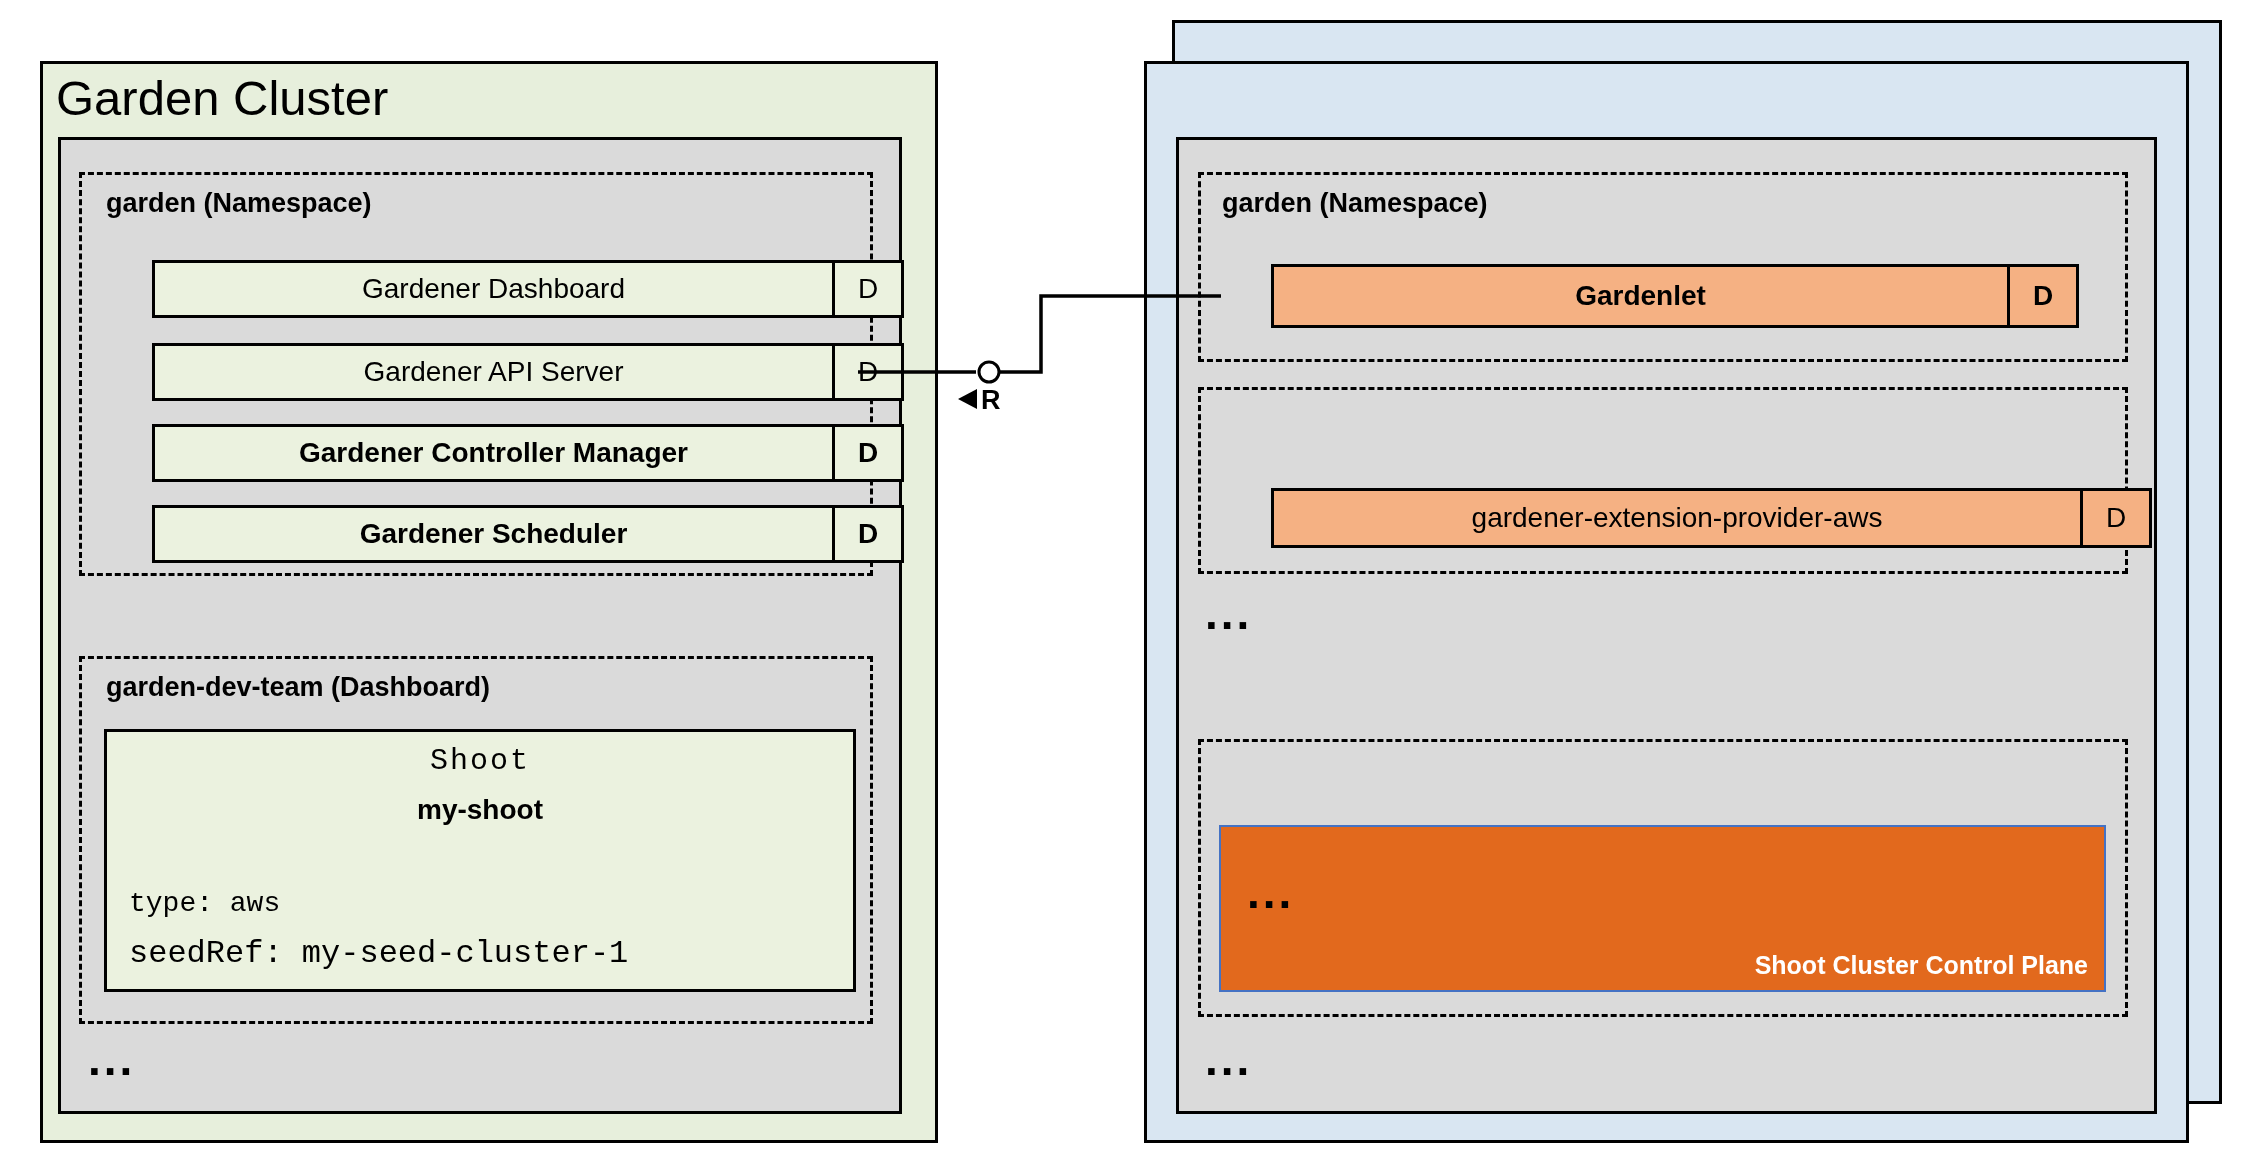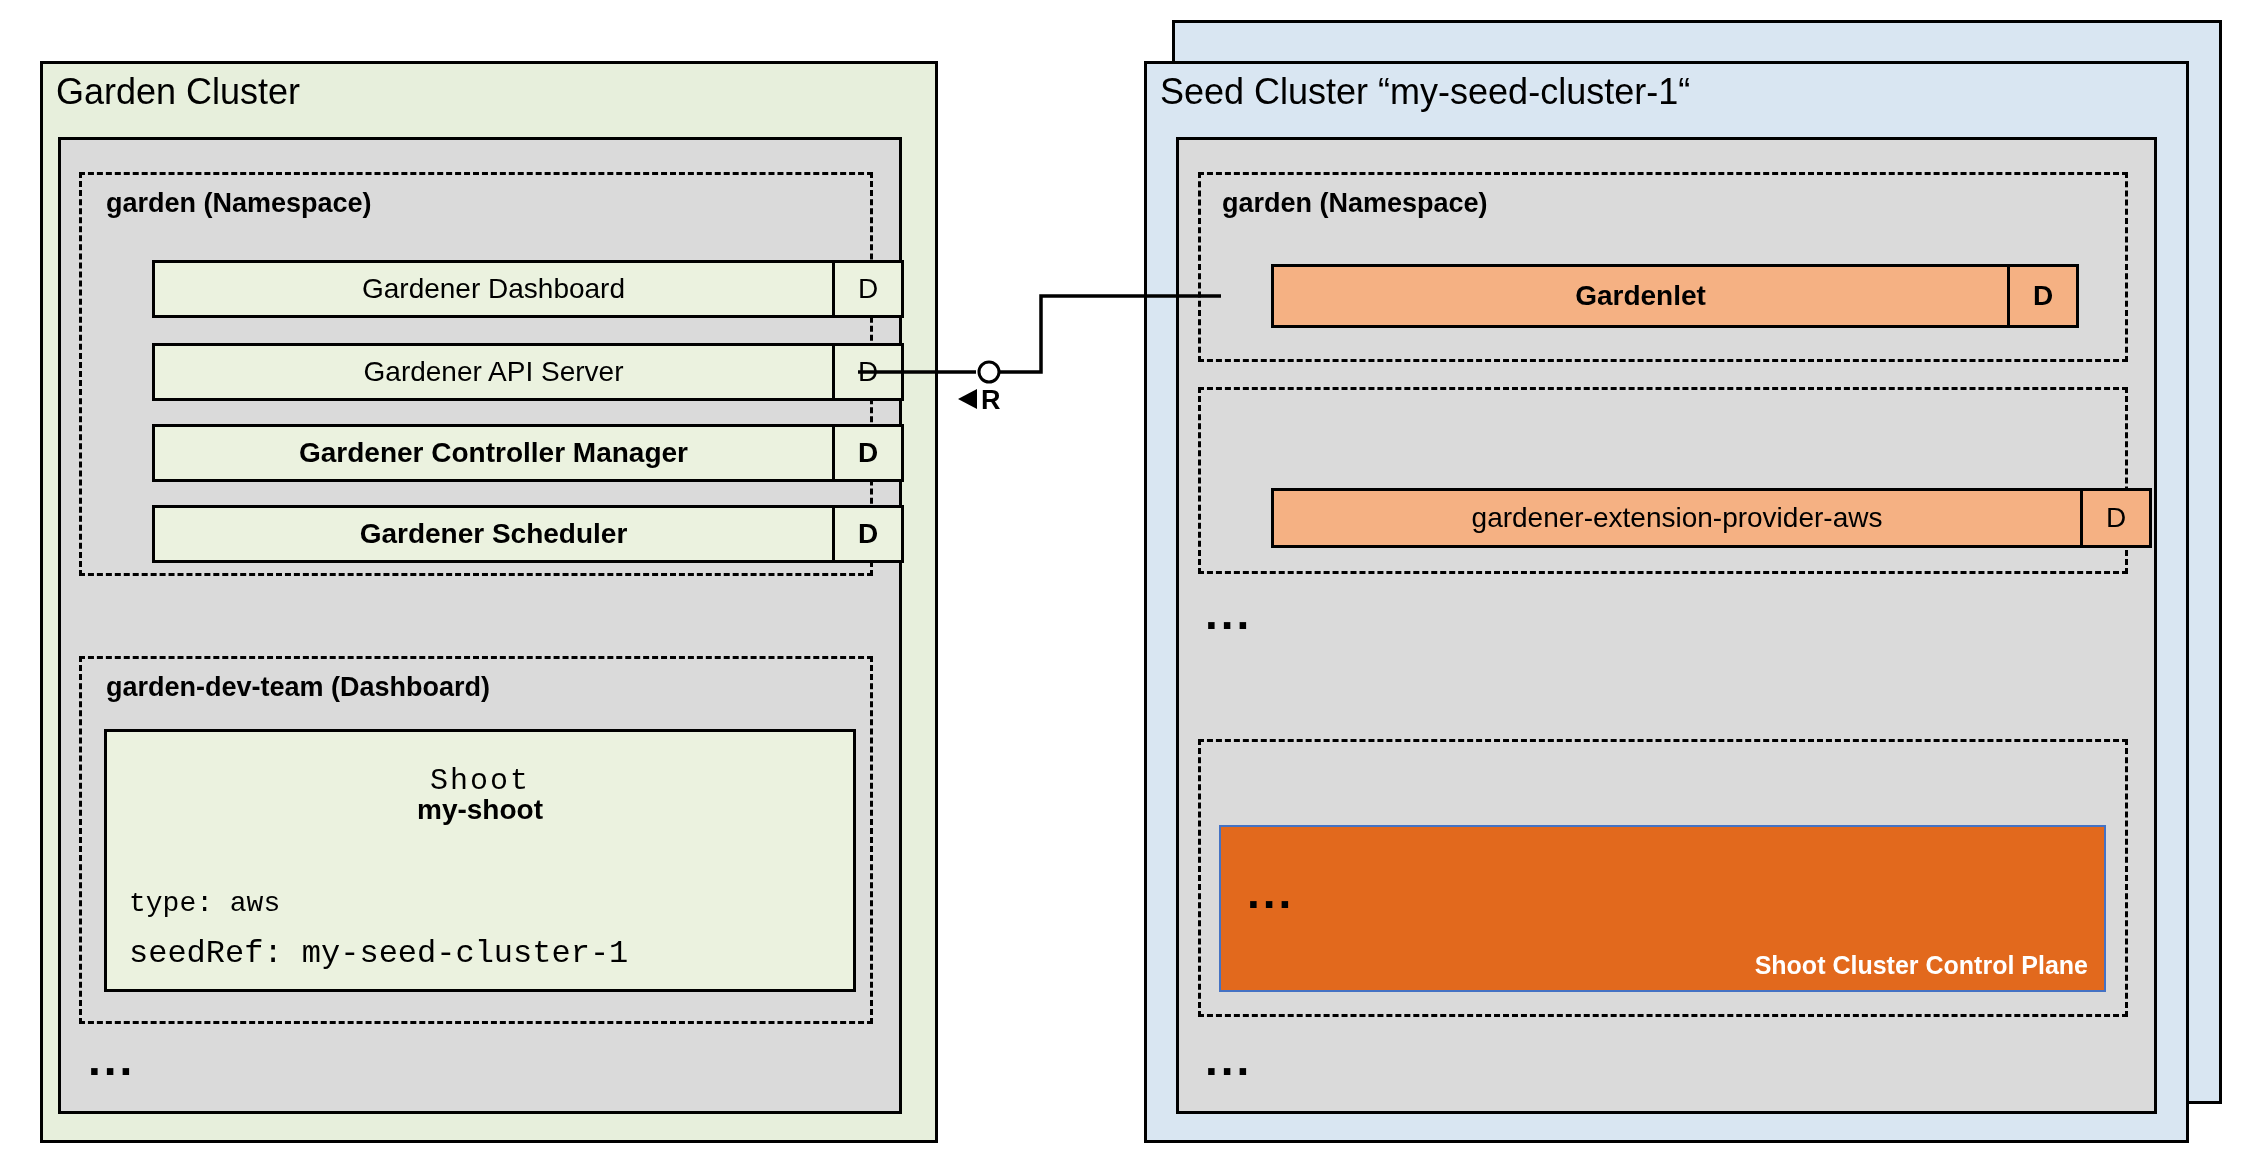--- a/index.html
+++ b/index.html
@@ -8,21 +8,21 @@
     width:2262px;height:1174px;
     font-family:"Liberation Sans", sans-serif;
     color:#000;
     overflow:hidden;
     background:#ffffff;
   }
   .cluster{position:absolute;border:3px solid #000;box-sizing:border-box;}
   #garden-cluster{left:40px;top:61px;width:898px;height:1082px;background:#e7efdc;z-index:2;}
   #seed-back{left:1172px;top:20px;width:1050px;height:1084px;background:#d9e6f2;z-index:1;}
   #seed-cluster{left:1144px;top:61px;width:1045px;height:1082px;background:#d9e6f2;z-index:2;}
-  .cluster-title{position:absolute;font-size:36px;line-height:1.1;z-index:3;}
+  .cluster-title{position:absolute;font-size:49px;line-height:1.1;z-index:3;}
   #garden-title{left:56px;top:72px;}
   #seed-title{left:1160px;top:72px;}
   .panel{position:absolute;background:#dadada;border:3px solid #000;box-sizing:border-box;z-index:3;}
   #garden-panel{left:58px;top:137px;width:844px;height:977px;}
   #seed-panel{left:1176px;top:137px;width:981px;height:977px;}
   .ns{position:absolute;border:3px dashed #000;box-sizing:border-box;z-index:4;}
   #g-ns1{left:79px;top:172px;width:794px;height:404px;}
   #g-ns2{left:79px;top:656px;width:794px;height:368px;}
   #s-ns1{left:1198px;top:172px;width:930px;height:190px;}
   #s-ns2{left:1198px;top:387px;width:930px;height:187px;}
@@ -47,21 +47,21 @@
   #g-row2{left:104px;top:343px;width:752px;height:58px;}
   #g-row3{left:104px;top:424px;width:752px;height:58px;font-weight:bold;}
   #g-row4{left:104px;top:505px;width:752px;height:58px;font-weight:bold;}
   #s-row1{left:1223px;top:264px;width:808px;height:64px;font-weight:bold;}
   #s-row2{left:1223px;top:488px;width:881px;height:60px;}
   #shoot-card{
     position:absolute;left:104px;top:729px;width:752px;height:263px;
     background:#ebf2df;border:3px solid #000;box-sizing:border-box;z-index:5;
   }
   .mono{font-family:"Liberation Mono", monospace;}
-  #shoot-kind{position:absolute;left:0;top:12px;width:100%;text-align:center;font-size:30px;letter-spacing:2px;margin-top:20px;}
+  #shoot-kind{position:absolute;left:0;top:12px;width:100%;text-align:center;font-size:30px;letter-spacing:2px;}
   #shoot-name{position:absolute;left:0;top:62px;width:100%;text-align:center;font-size:28px;font-weight:bold;}
   #shoot-line1{position:absolute;left:22px;top:156px;font-size:28px;}
   #shoot-line2{position:absolute;left:22px;top:203px;font-size:32px;text-align:center;}
   .ellipsis{position:absolute;font-size:46px;font-weight:800;letter-spacing:3px;z-index:6;line-height:1;}
   #g-ellipsis{left:88px;top:1036px;}
   #s-ellipsis-mid{left:1205px;top:590px;}
   #s-ellipsis-bottom{left:1205px;top:1036px;}
   #control-plane{
     position:absolute;left:1219px;top:825px;width:887px;height:167px;
     background:#e2691d;border:2px solid #4472c4;box-sizing:border-box;z-index:5;
@@ -109,21 +109,20 @@
     <div id="shoot-kind" class="mono">Shoot</div>
     <div id="shoot-name">my-shoot</div>
     <div id="shoot-line1" class="mono">type: aws</div>
     <div id="shoot-line2" class="mono">seedRef: my-seed-cluster-1</div>
   </div>
 
   <div class="ellipsis" id="g-ellipsis">...</div>
 
   <div class="cluster" id="seed-back"></div>
   <div class="cluster" id="seed-cluster"></div>
-  <div class="cluster-title" id="seed-title">Seed Cluster “my-seed-cluster-1“</div>
   <div class="panel" id="seed-panel"></div>
 
   <div class="ns" id="s-ns1"></div>
   <div class="ns-label" id="s-ns1-label">garden (Namespace)</div>
 
   <div class="comp-row orange-row" id="s-row1">
     <div class="row-label">Gardenlet</div>
     <div class="badge">D</div>
   </div>
 

